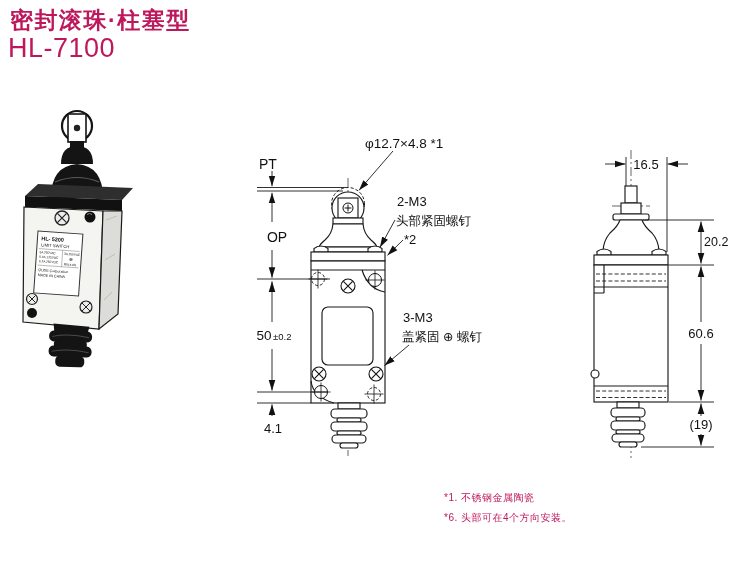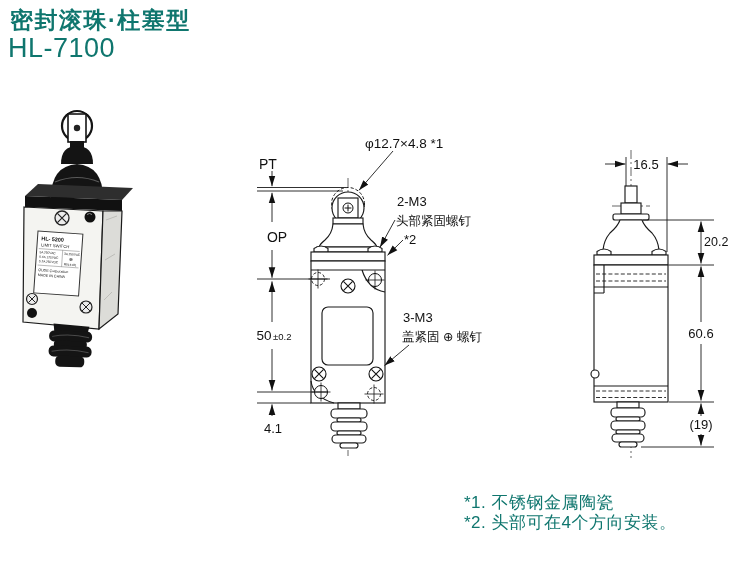--- a/index.html
+++ b/index.html
@@ -1,20 +1,20 @@
 <!DOCTYPE html>
 <html><head>
 <meta charset="utf-8">
 <style>
   html,body{margin:0;padding:0;background:#fff;}
   .page{position:relative;width:730px;height:561px;background:#fff;overflow:hidden;
-        font-family:"Liberation Sans","DejaVu Sans",sans-serif;color:#0f766e;}
+        font-family:"Liberation Sans","DejaVu Sans",sans-serif;color:#be185d;}
   .title-cn{position:absolute;left:10px;top:5px;font-size:23px;font-weight:700;letter-spacing:1.5px;}
   .model-no{position:absolute;left:8px;top:33px;font-size:27px;font-weight:400;letter-spacing:.5px;}
-  .note{position:absolute;left:464px;font-size:17px;letter-spacing:.5px;}
+  .note{position:absolute;left:444px;font-size:10px;letter-spacing:.5px;}
   .n1{top:491px;}
   .n2{top:511px;}
   svg.draw{position:absolute;left:0;top:0;}
   text{font-family:"Liberation Sans","DejaVu Sans",sans-serif;fill:#111;}
   .ln{fill:none;stroke:#1a1a1a;stroke-width:1.15;}
   .fw{fill:#fff;stroke:#1a1a1a;stroke-width:1.15;}
   .dim{fill:none;stroke:#1a1a1a;stroke-width:0.9;}
   .dsh{stroke-dasharray:4 2.2;}
   .cl{fill:none;stroke:#333;stroke-width:0.75;stroke-dasharray:9 3 2 3;}
 </style>
@@ -204,14 +204,14 @@
       <path class="dim" d="M701,403.5 V416" marker-start="url(#arw)"></path>
       <path class="dim" d="M701,434 V445.5" marker-end="url(#arw)"></path>
       <text x="646" y="169" font-size="13" text-anchor="middle">16.5</text>
       <text x="704" y="246" font-size="12.5">20.2</text>
       <text x="701" y="338" font-size="13" text-anchor="middle">60.6</text>
       <text x="701" y="429" font-size="13" text-anchor="middle">(19)</text>
     </g>
   </svg>
 
   <div class="note n1">*1. 不锈钢金属陶瓷</div>
-  <div class="note n2">*2. 头部可在4个方向安装。</div>
+  <div class="note n2">*6. 头部可在4个方向安装。</div>
 </div>
 
 </body></html>

